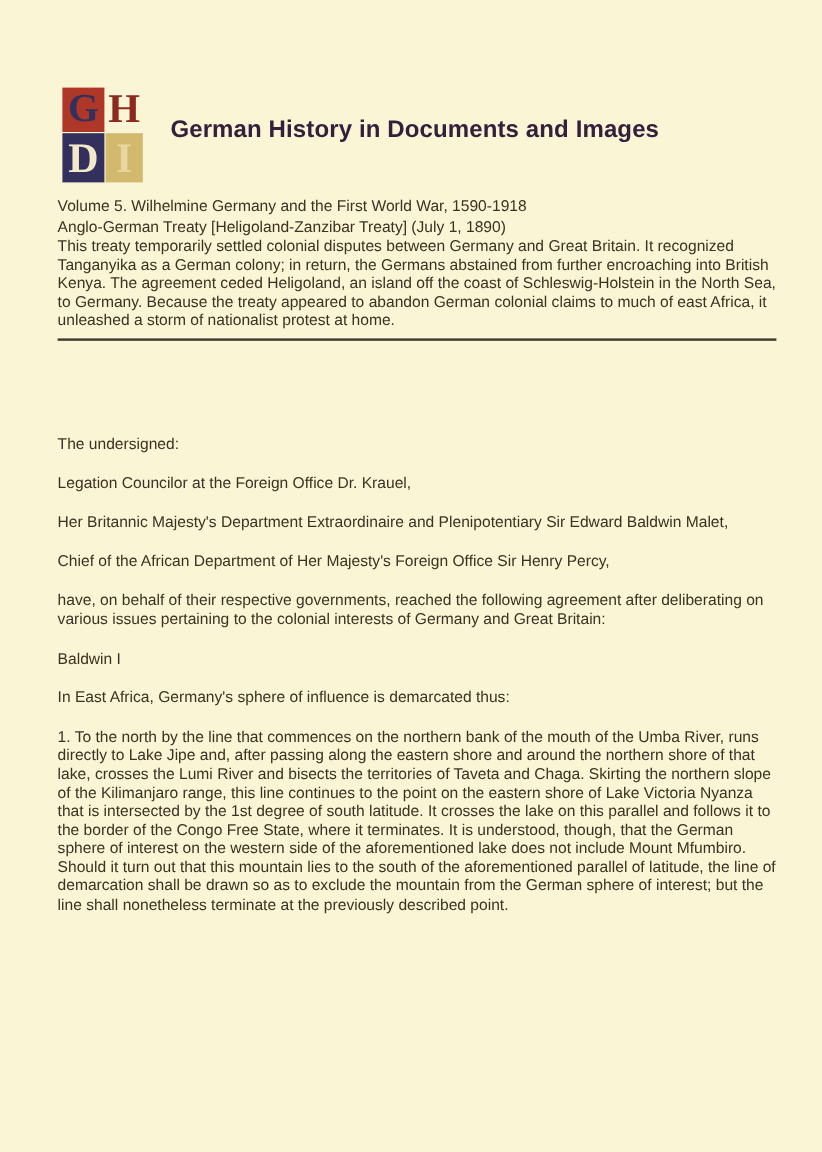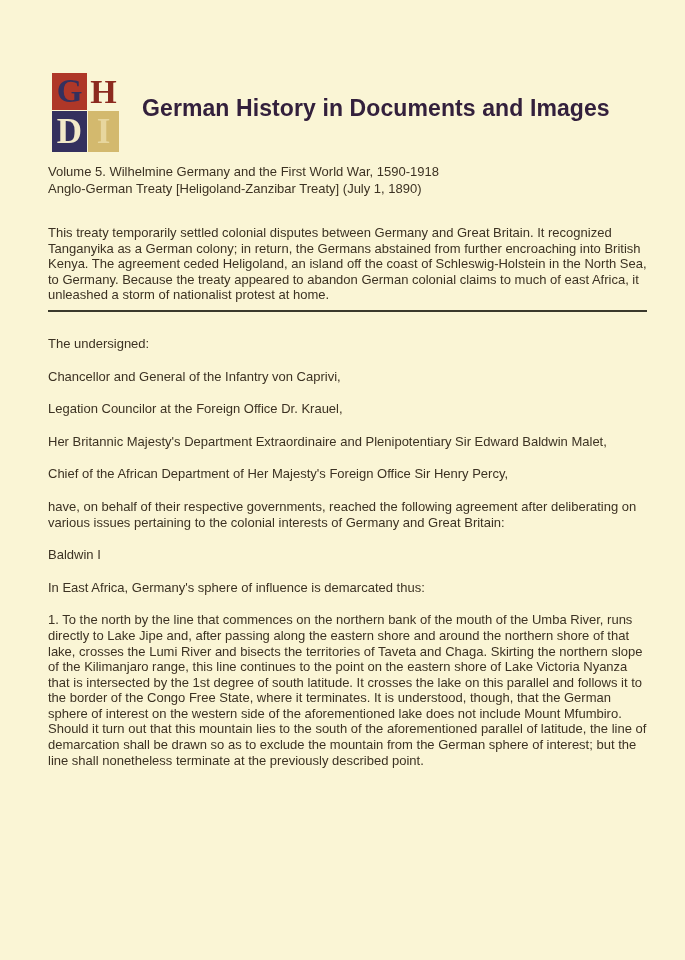--- a/index.html
+++ b/index.html
@@ -48,49 +48,48 @@
     justify-content: center;
     font-family: "Liberation Serif", "DejaVu Serif", serif;
     font-weight: bold;
     line-height: 1;
   }
   .logo-cell.g { background: var(--logo-red, #af3728); color: var(--logo-navy, #34305e); font-size: 33px; }
   .logo-cell.h { background: transparent; color: var(--logo-maroon, #8c2a1f); font-size: 34px; }
   .logo-cell.d { background: var(--logo-navy, #34305e); color: var(--logo-cream, #f2e9c9); font-size: 35px; }
   .logo-cell.i { background: var(--logo-tan, #d3b96e); color: var(--logo-gold-letter, #e7d69e); font-size: 35px; }
   .site-title {
-    font-size: 23px;
+    font-size: 20px;
     font-weight: bold;
     color: var(--title-text, #33203c);
     margin-top: -8px;
     letter-spacing: 0.1px;
   }
   
   .volume-block {
     margin-top: 11px;
     font-size: 13px;
     line-height: 17px;
   }
   
   .introduction {
-    margin-top: 28px;
     font-size: 13px;
     line-height: 15.6px;
     max-width: 599px;
   }
   
   .divider {
     border: none;
     border-top: 2px solid var(--rule, #3a392c);
     margin-top: 7px;
     width: 599px;
   }
   
   .doc-body {
-    margin-top: 24px;
+    margin-top: 78px;
     max-width: 599px;
   }
   .doc-body p {
     font-size: 13px;
     line-height: 15.6px;
     margin: 0 0 17px 0;
   }
 </style>
 </head>
 <body>
@@ -111,21 +110,20 @@
     <div>Volume 5. Wilhelmine Germany and the First World War, 1590-1918</div>
     <div>Anglo-German Treaty [Heligoland-Zanzibar Treaty] (July 1, 1890)</div>
   </div>
 
   <div class="introduction">This treaty temporarily settled colonial disputes between Germany and Great Britain. It recognized Tanganyika as a German colony; in return, the Germans abstained from further encroaching into British Kenya. The agreement ceded Heligoland, an island off the coast of Schleswig-Holstein in the North Sea, to Germany. Because the treaty appeared to abandon German colonial claims to much of east Africa, it unleashed a storm of nationalist protest at home.</div>
 
   <hr class="divider">
 
   <div class="doc-body">
     <p>The undersigned:</p>
-    <p>Chancellor and General of the Infantry von Caprivi,</p>
     <p>Legation Councilor at the Foreign Office Dr. Krauel,</p>
     <p>Her Britannic Majesty's Department Extraordinaire and Plenipotentiary Sir Edward Baldwin Malet,</p>
     <p>Chief of the African Department of Her Majesty's Foreign Office Sir Henry Percy,</p>
     <p>have, on behalf of their respective governments, reached the following agreement after deliberating on various issues pertaining to the colonial interests of Germany and Great Britain:</p>
     <p>Baldwin I</p>
     <p>In East Africa, Germany's sphere of influence is demarcated thus:</p>
     <p>1. To the north by the line that commences on the northern bank of the mouth of the Umba River, runs directly to Lake Jipe and, after passing along the eastern shore and around the northern shore of that lake, crosses the Lumi River and bisects the territories of Taveta and Chaga. Skirting the northern slope of the Kilimanjaro range, this line continues to the point on the eastern shore of Lake Victoria Nyanza that is intersected by the 1st degree of south latitude. It crosses the lake on this parallel and follows it to the border of the Congo Free State, where it terminates. It is understood, though, that the German sphere of interest on the western side of the aforementioned lake does not include Mount Mfumbiro. Should it turn out that this mountain lies to the south of the aforementioned parallel of latitude, the line of demarcation shall be drawn so as to exclude the mountain from the German sphere of interest; but the line shall nonetheless terminate at the previously described point.</p>
   </div>
 
 </div>

